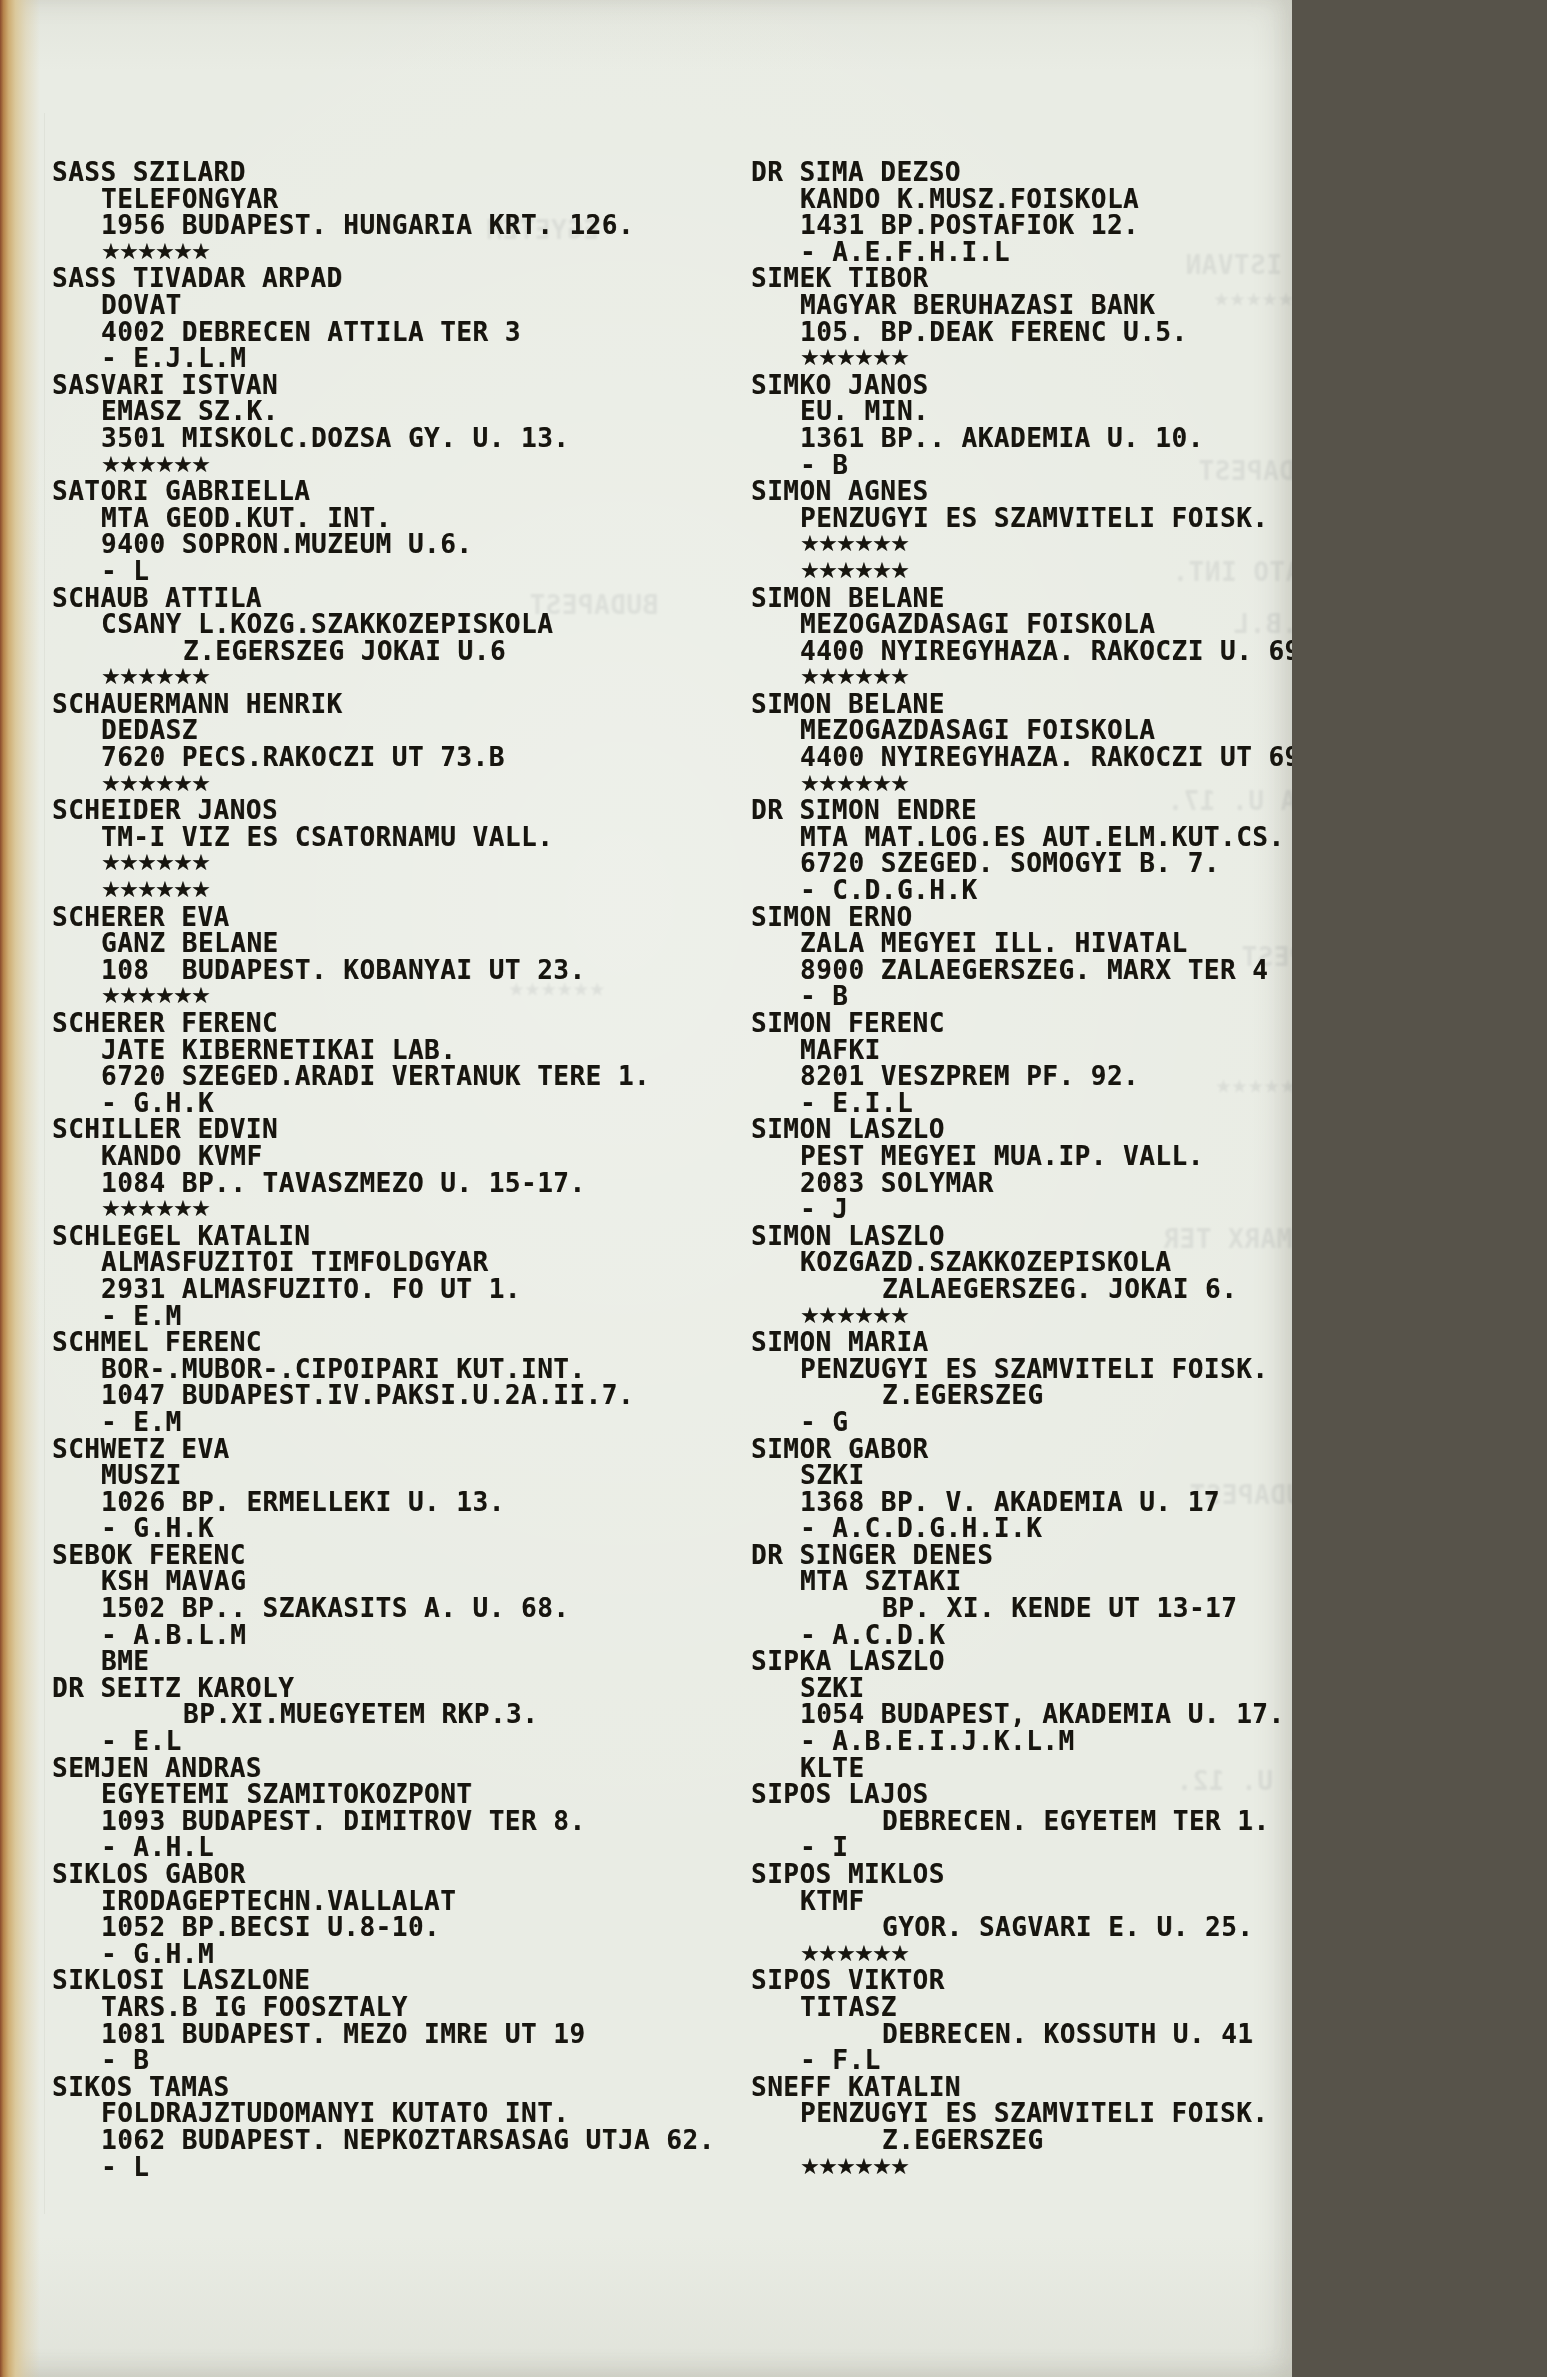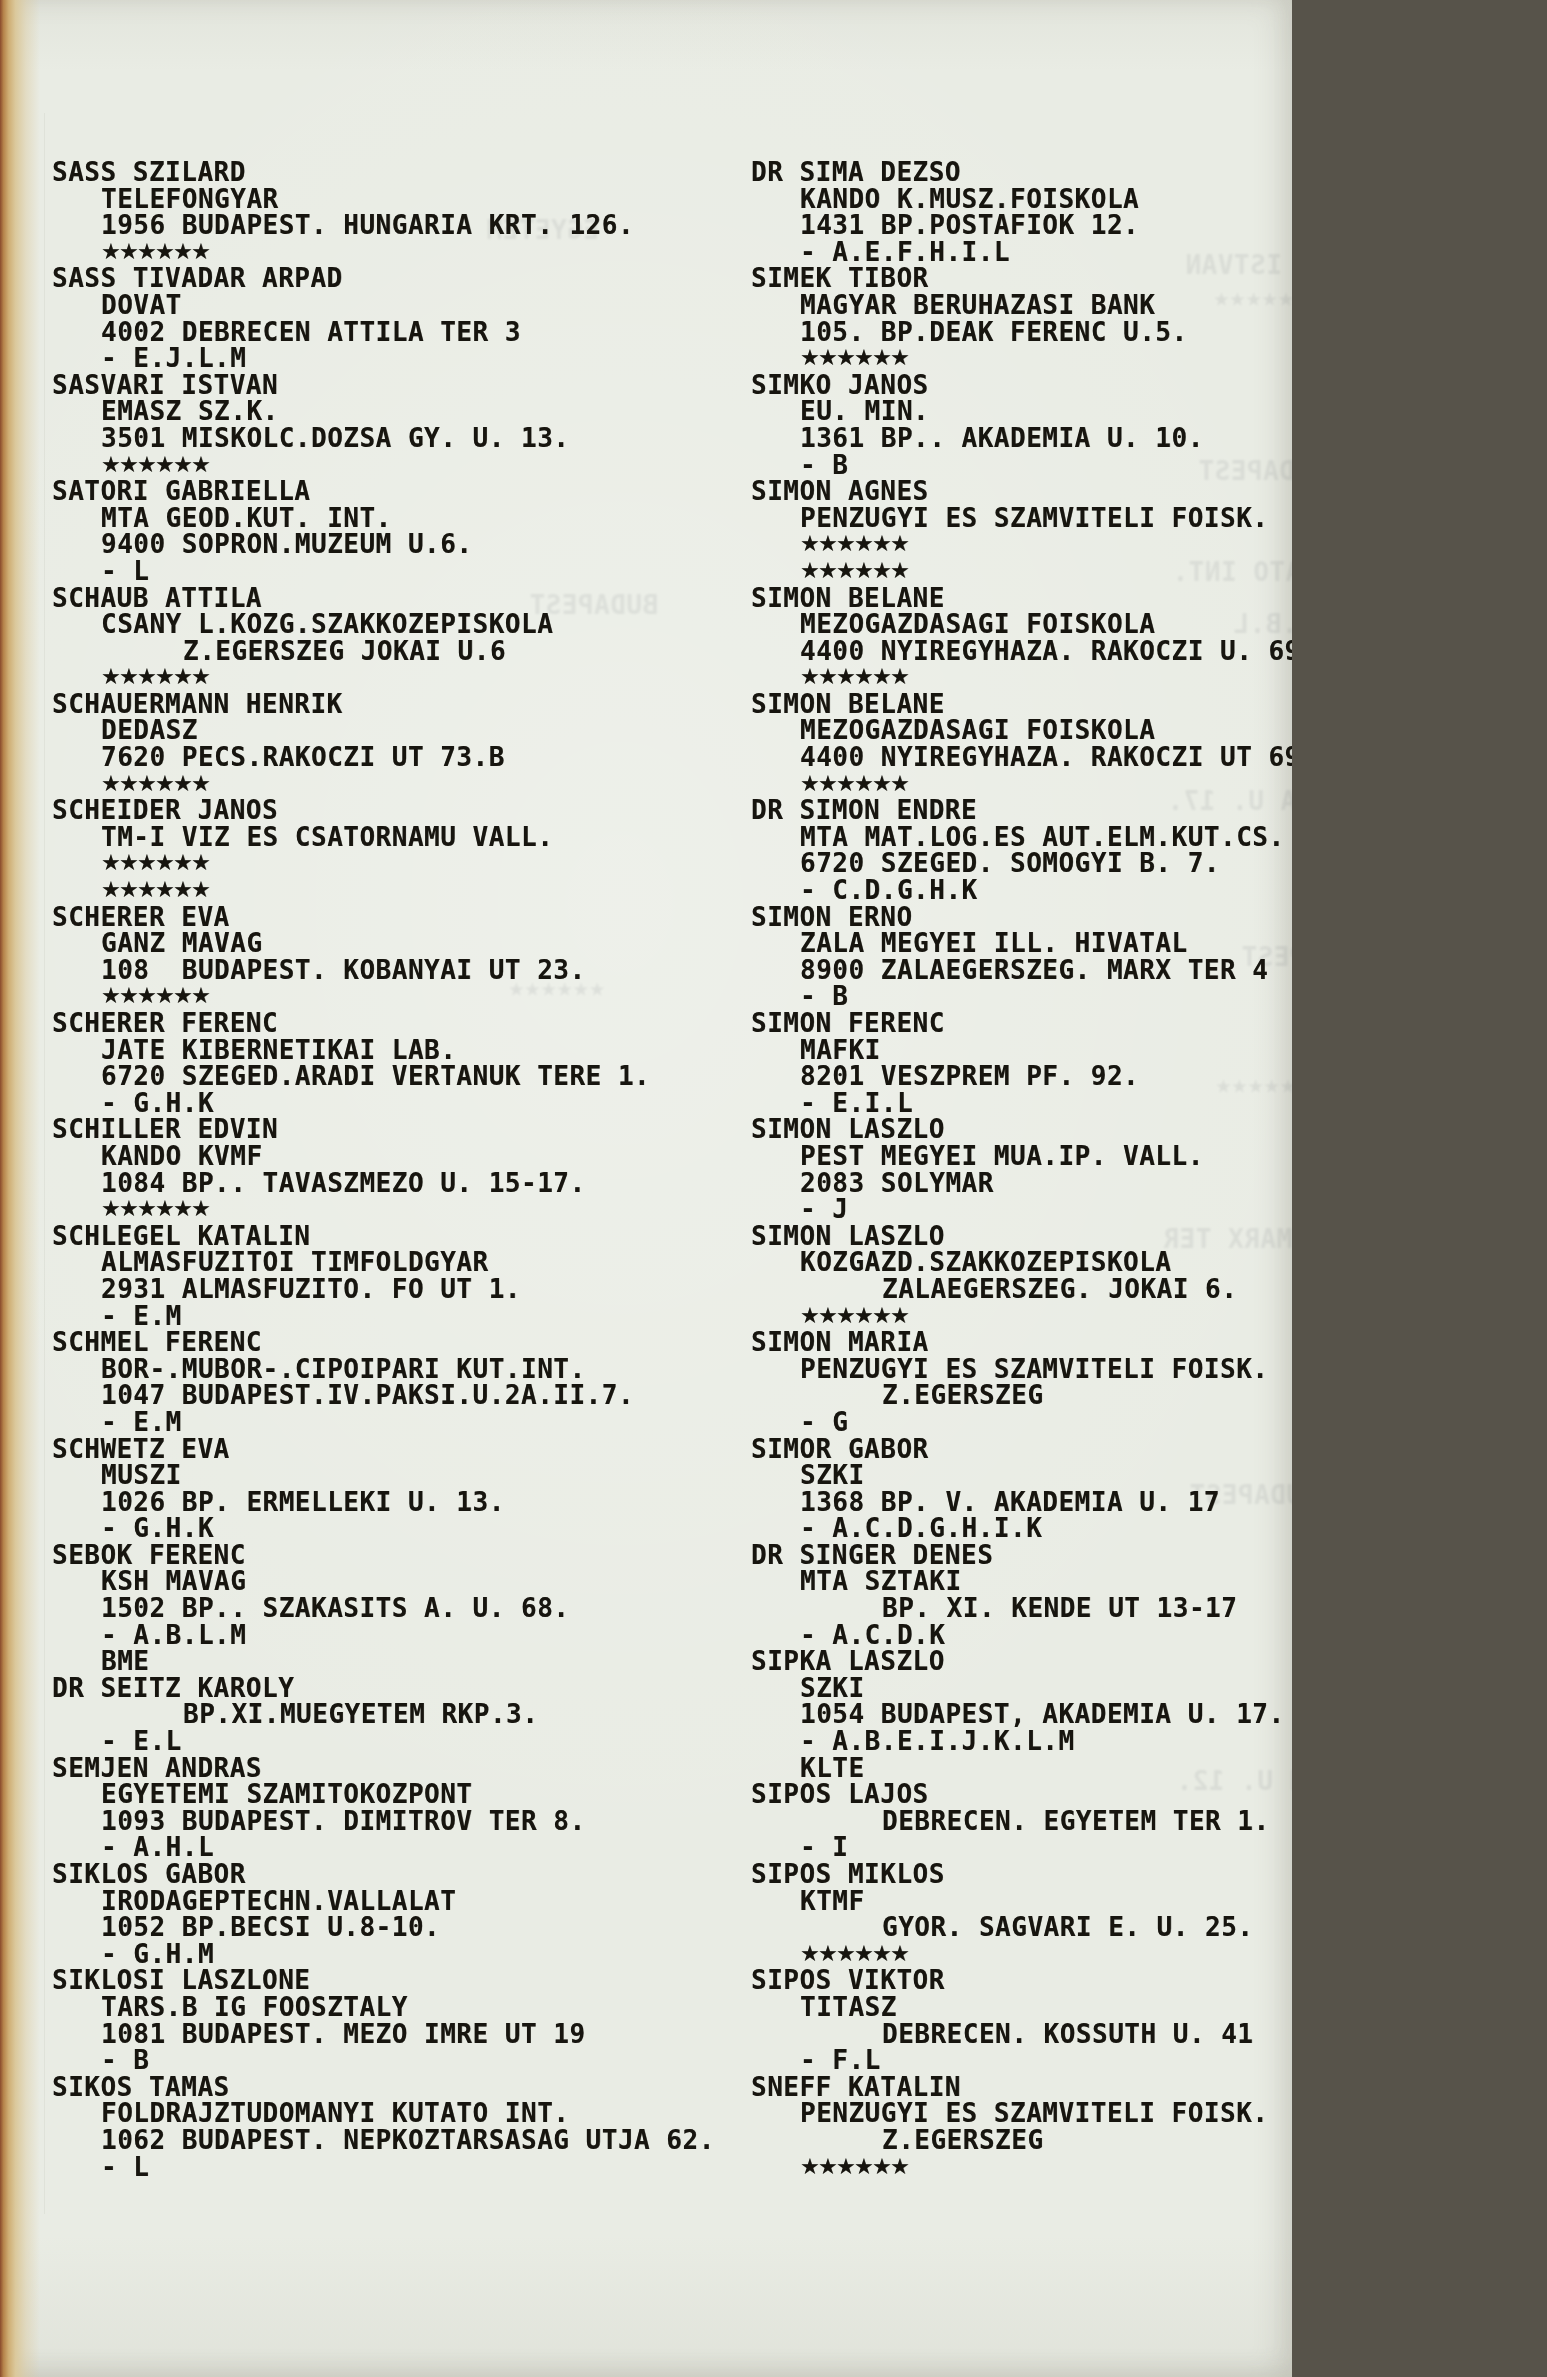--- a/index.html
+++ b/index.html
@@ -97,21 +97,21 @@
         <div class="line ind1 stars">★★★★★★</div>
       </div>
       <div class="entry">
         <div class="line name">SCHEIDER JANOS</div>
         <div class="line ind1">TM-I VIZ ES CSATORNAMU VALL.</div>
         <div class="line ind1 stars">★★★★★★</div>
         <div class="line ind1 stars">★★★★★★</div>
       </div>
       <div class="entry">
         <div class="line name">SCHERER EVA</div>
-        <div class="line ind1">GANZ MAVAG</div>
+        <div class="line ind1">GANZ BELANE</div>
         <div class="line ind1">108  BUDAPEST. KOBANYAI UT 23.</div>
         <div class="line ind1 stars">★★★★★★</div>
       </div>
       <div class="entry">
         <div class="line name">SCHERER FERENC</div>
         <div class="line ind1">JATE KIBERNETIKAI LAB.</div>
         <div class="line ind1">6720 SZEGED.ARADI VERTANUK TERE 1.</div>
         <div class="line ind1 codes">- G.H.K</div>
       </div>
       <div class="entry">

